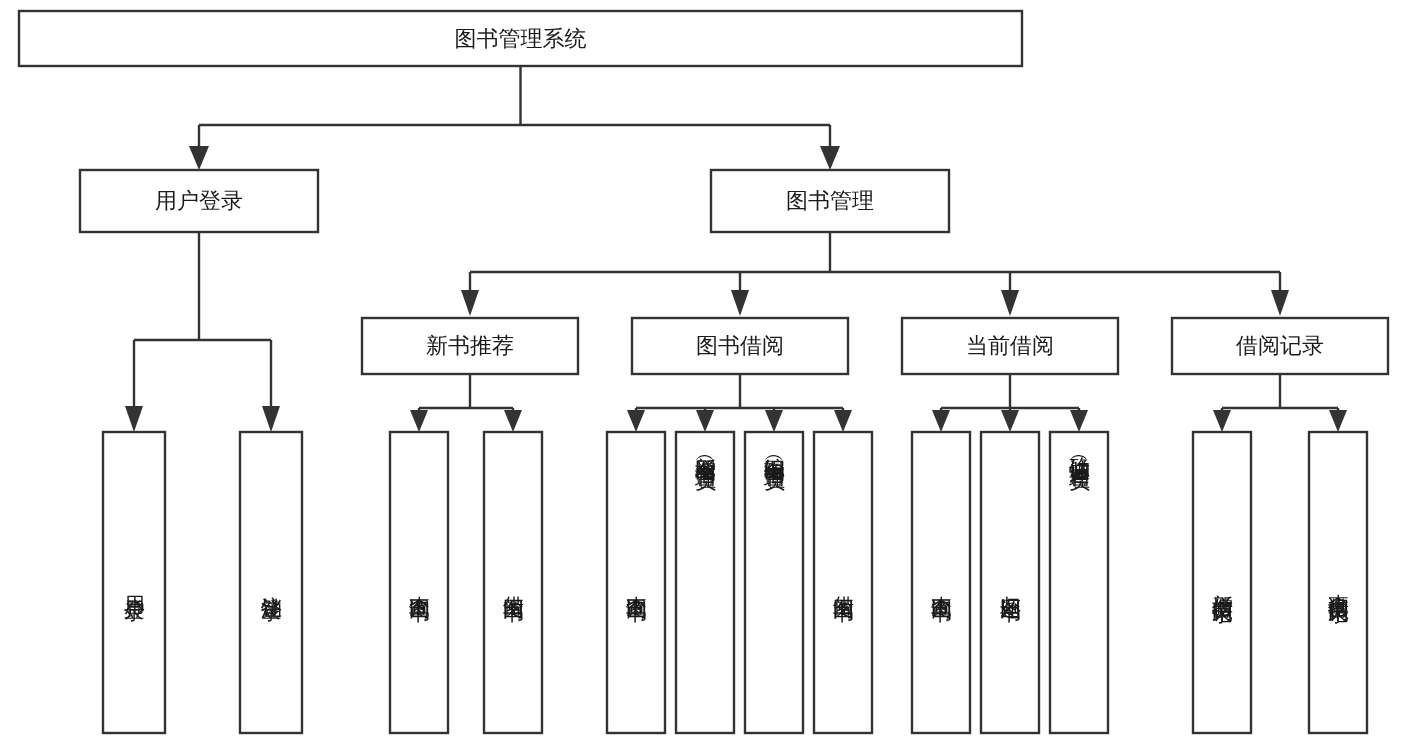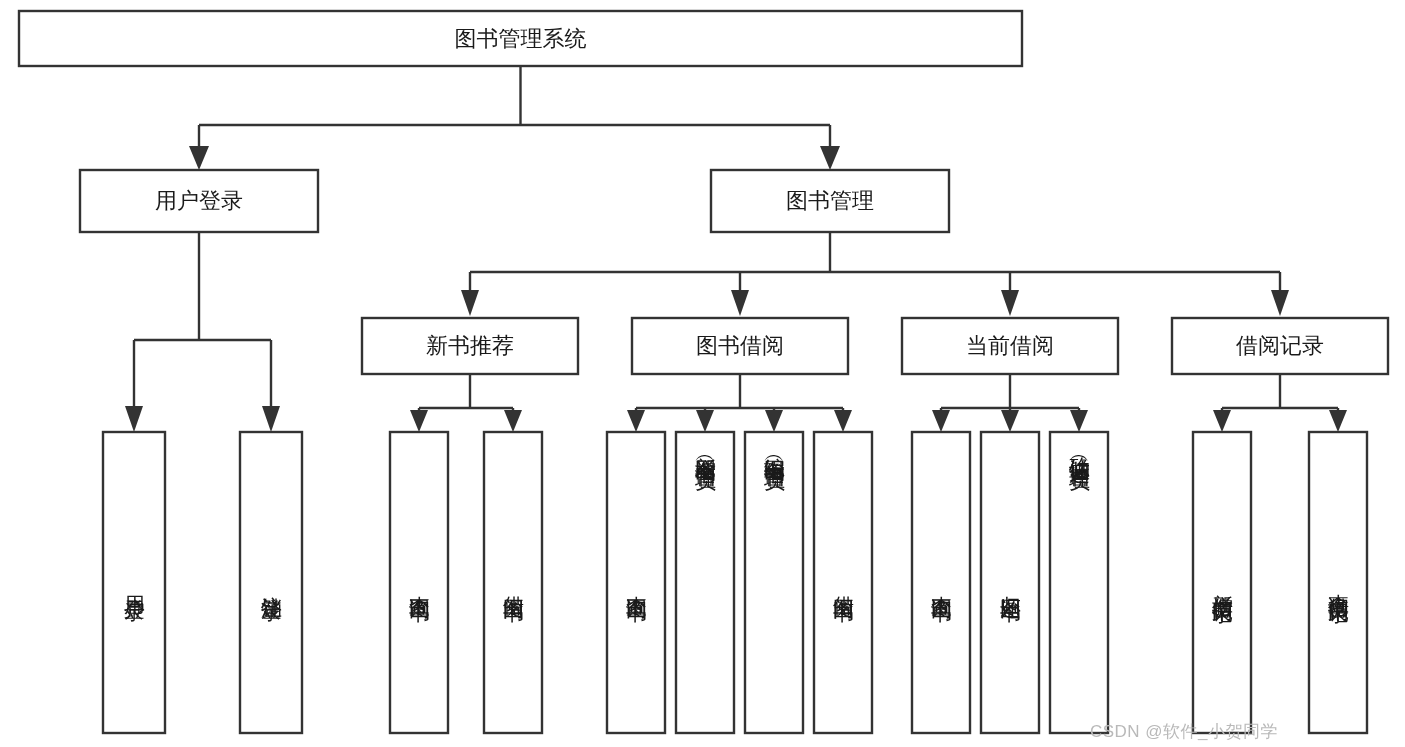--- a/index.html
+++ b/index.html
@@ -253,14 +253,13 @@
     <span class="leaf-label" style="margin-top:8px;">确认归还（管理员）</span>
   </div>
 
   <div class="leaf-label-wrap" style="left:1193px; top:432px; width:58px; height:301px;">
     <span class="leaf-label">新增借阅记录</span>
   </div>
   <div class="leaf-label-wrap" style="left:1309px; top:432px; width:58px; height:301px;">
     <span class="leaf-label">查询借阅记录</span>
   </div>
 
-  <div class="watermark">CSDN @软件_小贺同学</div>
 </div>
 
 </body></html>

